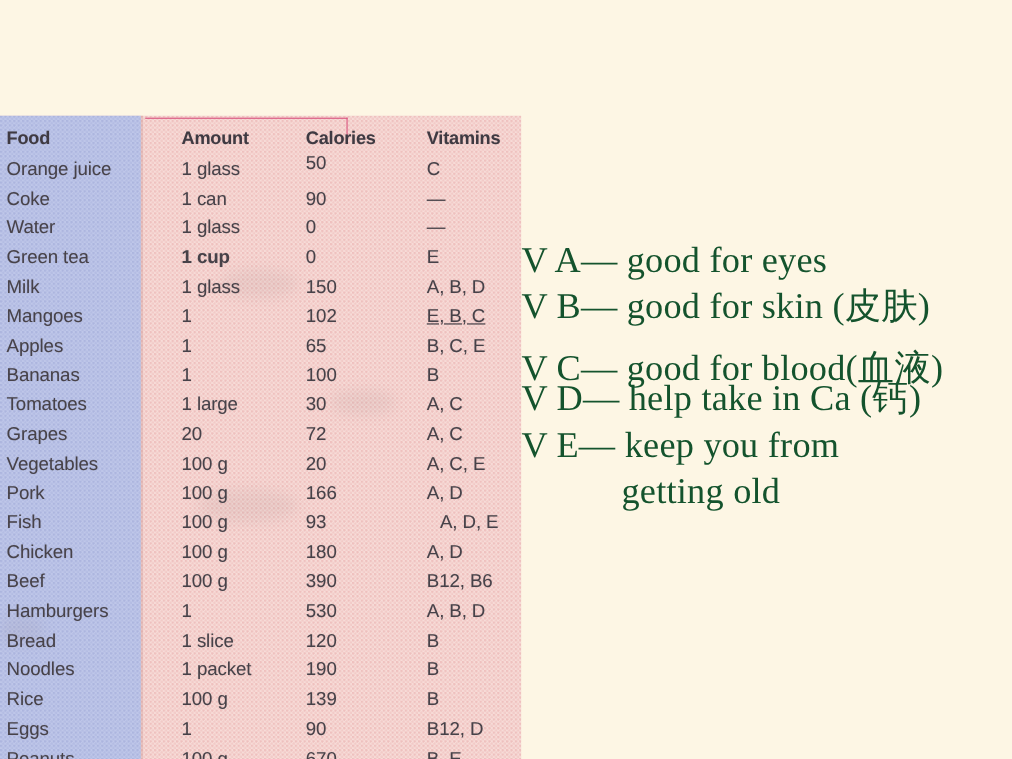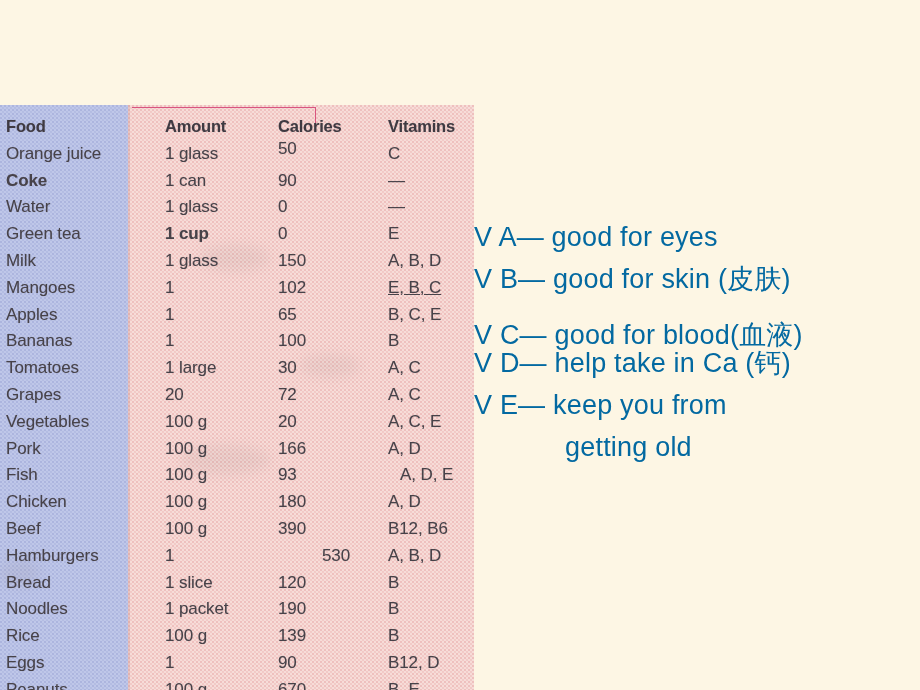--- a/index.html
+++ b/index.html
@@ -118,23 +118,23 @@
 
   #vitamin-list {
     position: absolute;
     left: 474px;
     top: 222px;
     width: 446px;
   }
   .vline {
     position: absolute;
     left: 0;
-    color: #0369a1;
-    font-family: Liberation Sans, sans-serif;
-    font-size: 27px;
+    color: #14532d;
+    font-family: Liberation Serif, serif;
+    font-size: 33px;
     line-height: 30px;
     white-space: nowrap;
     letter-spacing: 0.2px;
   }
   .vline.indent { left: 91px; }
 </style>
 </head>
 <body>
 
 <div id="slide">
@@ -153,21 +153,21 @@
 
     <div id="table-text-layer">
         <div class="tbl-text tbl-head col-food" style="top: 12px;">Food</div>
         <div class="tbl-text tbl-head col-amt" style="top: 12px;">Amount</div>
         <div class="tbl-text tbl-head col-cal" style="top: 12px;">Calories</div>
         <div class="tbl-text tbl-head col-vit" style="top: 12px;">Vitamins</div>
         <div class="tbl-text col-food" style="top: 38.8px;">Orange juice</div>
         <div class="tbl-text col-amt" style="top: 38.8px;">1 glass</div>
         <div class="tbl-text col-cal" style="top: 34px;">50</div>
         <div class="tbl-text col-vit" style="top: 38.8px;">C</div>
-        <div class="tbl-text col-food" style="top: 65.6px; font-weight: bold;">Coke</div>
+        <div class="tbl-text col-food" style="top: 65.6px;">Coke</div>
         <div class="tbl-text col-amt" style="top: 65.6px;">1 can</div>
         <div class="tbl-text col-cal" style="top: 65.6px;">90</div>
         <div class="tbl-text col-vit" style="top: 65.6px;">—</div>
         <div class="tbl-text col-food" style="top: 92.4px;">Water</div>
         <div class="tbl-text col-amt" style="top: 92.4px;">1 glass</div>
         <div class="tbl-text col-cal" style="top: 92.4px;">0</div>
         <div class="tbl-text col-vit" style="top: 92.4px;">—</div>
         <div class="tbl-text col-food" style="top: 119.2px;">Green tea</div>
         <div class="tbl-text col-amt" style="top: 119.2px; font-weight: bold;">1 cup</div>
         <div class="tbl-text col-cal" style="top: 119.2px;">0</div>
@@ -211,21 +211,21 @@
         <div class="tbl-text col-food" style="top: 387.2px;">Chicken</div>
         <div class="tbl-text col-amt" style="top: 387.2px;">100 g</div>
         <div class="tbl-text col-cal" style="top: 387.2px;">180</div>
         <div class="tbl-text col-vit" style="top: 387.2px;">A, D</div>
         <div class="tbl-text col-food" style="top: 414px;">Beef</div>
         <div class="tbl-text col-amt" style="top: 414px;">100 g</div>
         <div class="tbl-text col-cal" style="top: 414px;">390</div>
         <div class="tbl-text col-vit" style="top: 414px;">B12, B6</div>
         <div class="tbl-text col-food" style="top: 440.8px;">Hamburgers</div>
         <div class="tbl-text col-amt" style="top: 440.8px;">1</div>
-        <div class="tbl-text col-cal" style="top: 440.8px; padding-left: 44px;">530</div>
+        <div class="tbl-text col-cal" style="top: 440.8px;">530</div>
         <div class="tbl-text col-vit" style="top: 440.8px;">A, B, D</div>
         <div class="tbl-text col-food" style="top: 467.6px;">Bread</div>
         <div class="tbl-text col-amt" style="top: 467.6px;">1  slice</div>
         <div class="tbl-text col-cal" style="top: 467.6px;">120</div>
         <div class="tbl-text col-vit" style="top: 467.6px;">B</div>
         <div class="tbl-text col-food" style="top: 494.4px;">Noodles</div>
         <div class="tbl-text col-amt" style="top: 494.4px;">1  packet</div>
         <div class="tbl-text col-cal" style="top: 494.4px;">190</div>
         <div class="tbl-text col-vit" style="top: 494.4px;">B</div>
         <div class="tbl-text col-food" style="top: 521.2px;">Rice</div>

